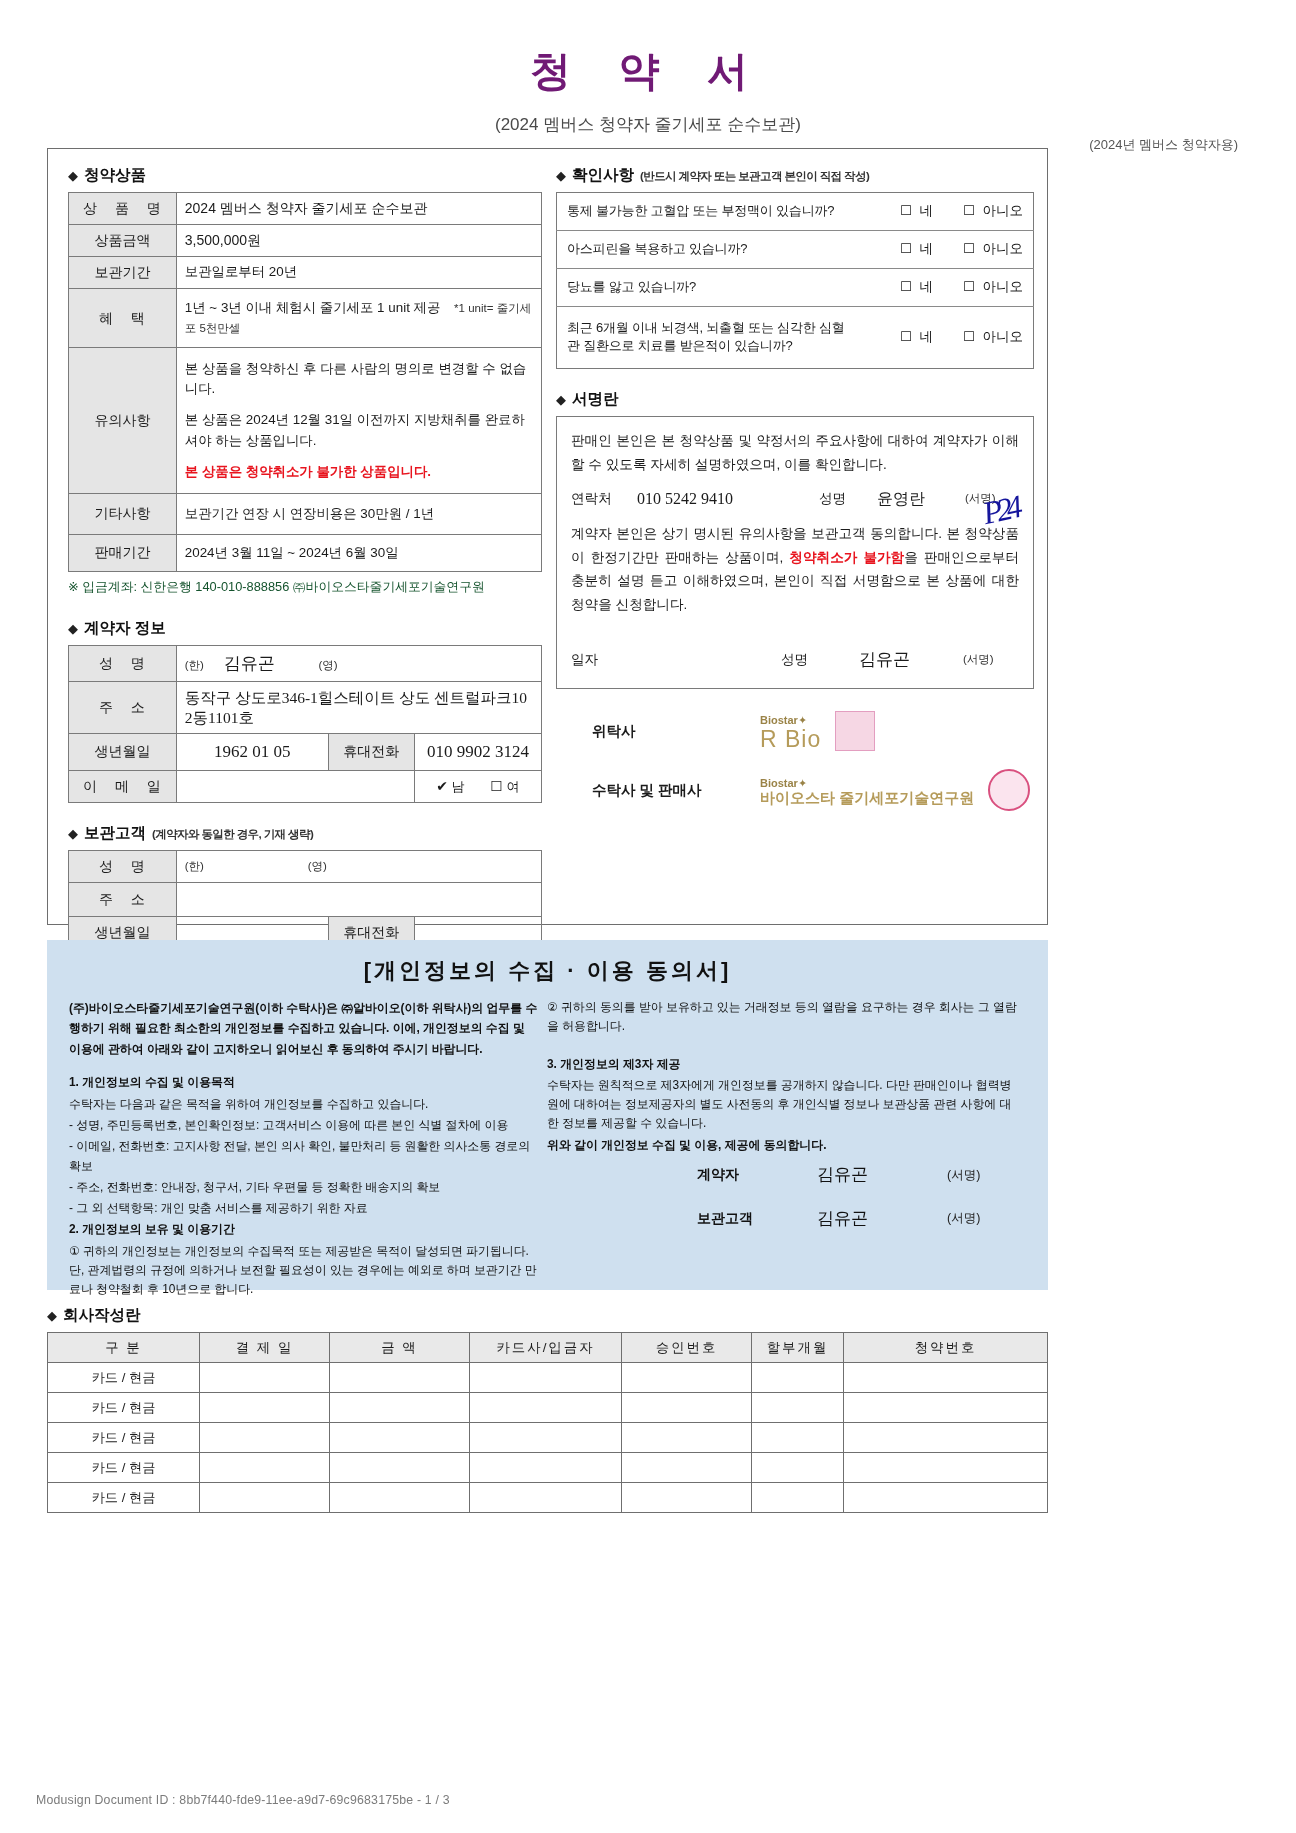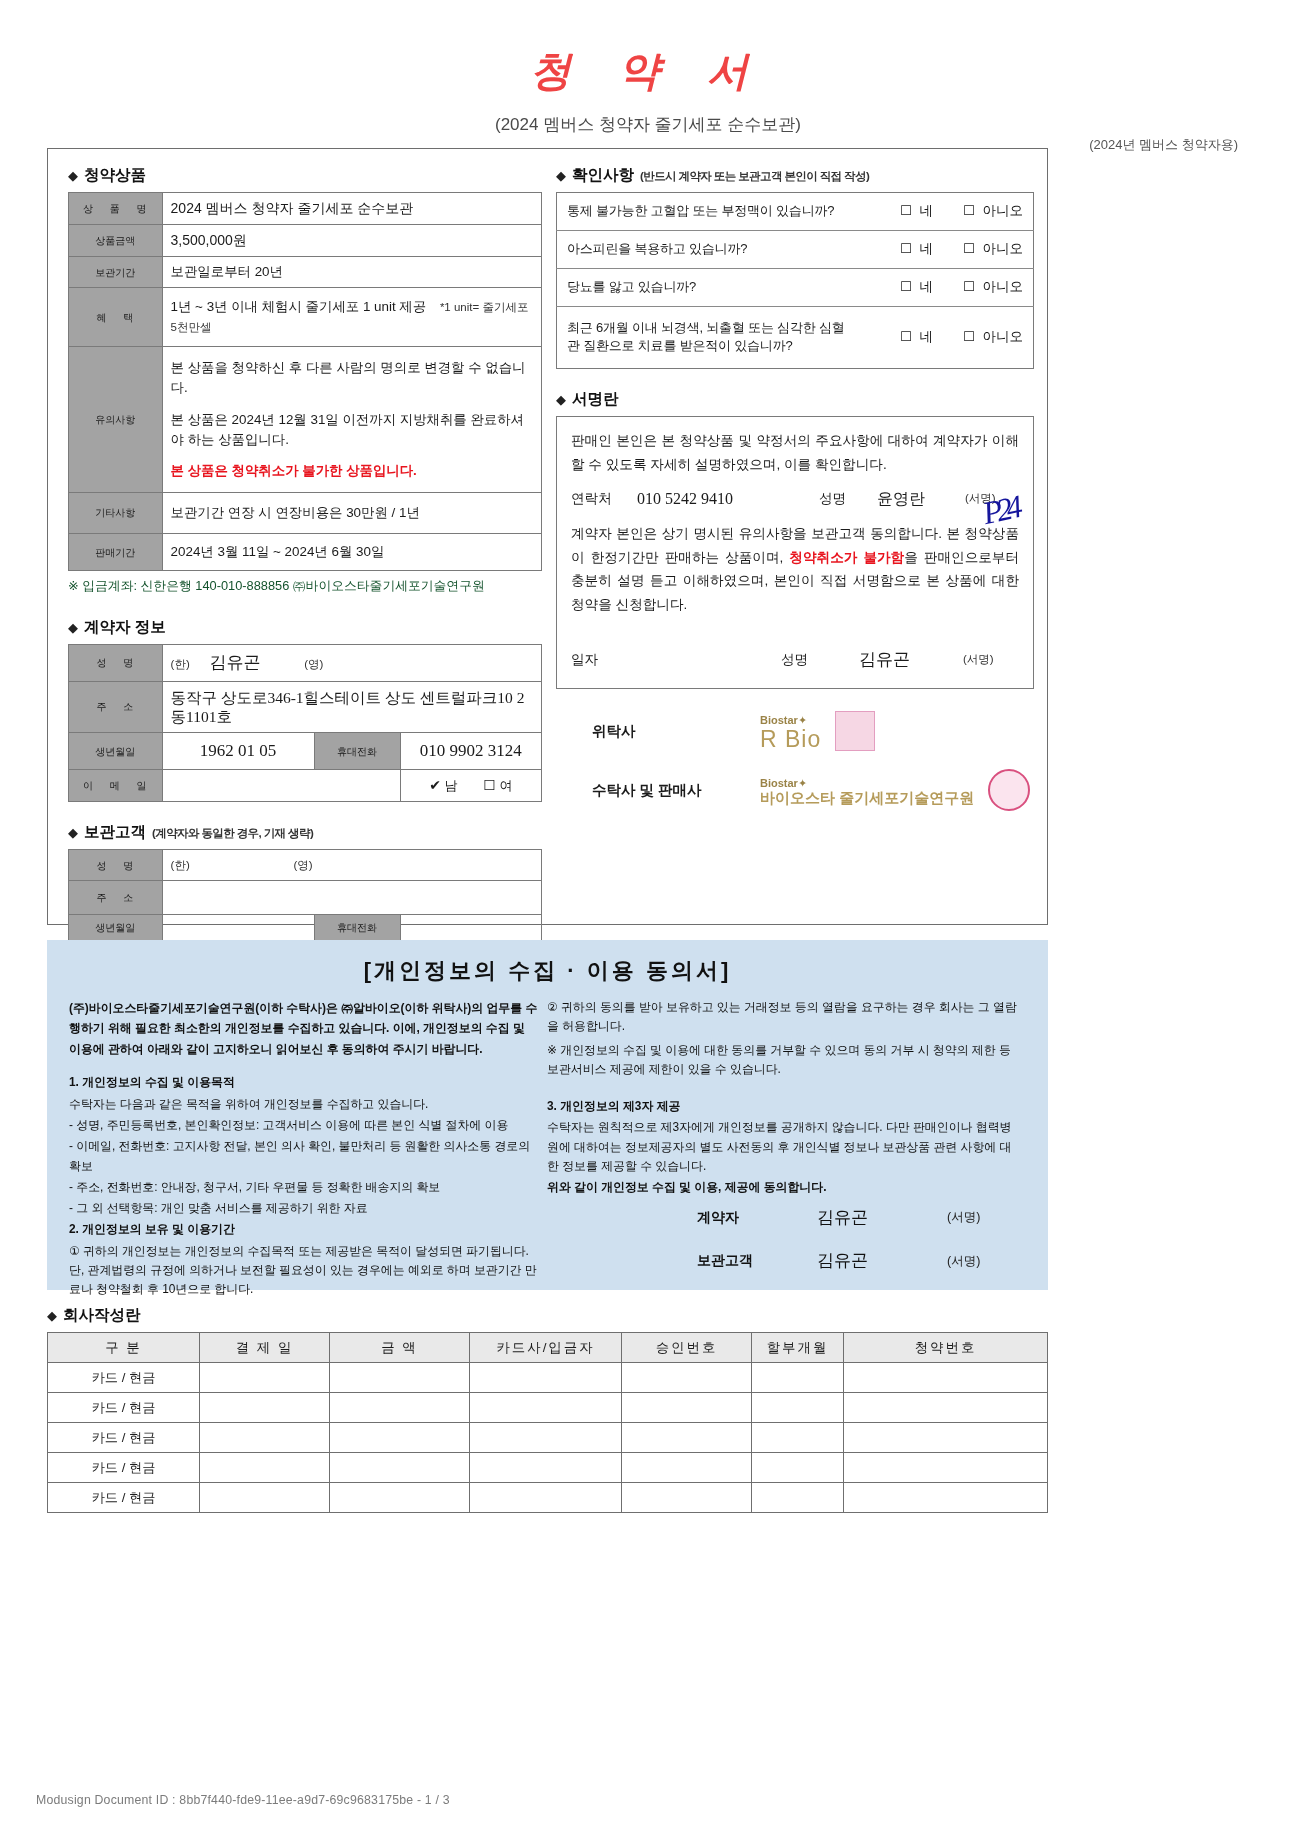--- a/index.html
+++ b/index.html
@@ -16,22 +16,21 @@
   }
   .page { position: relative; width: 1296px; height: 1833px; padding: 0; }
 
   
   .doc-title {
     text-align: center;
     font-size: 41px;
     font-weight: bold;
     letter-spacing: 18px;
     padding-top: 44px;
-    color: #ef4444;
-    font-style: italic;
+    color: #701a75;
   }
   .doc-subtitle {
     text-align: center;
     font-size: 17px;
     color: #4a4a4a;
     margin-top: 14px;
   }
   .doc-cornernote {
     position: absolute;
     right: 58px; top: 136px;
@@ -63,24 +62,24 @@
     width: 100%;
     font-size: 13.4px;
   }
   table.grid td {
     border: 1px solid #7a7a7a;
     padding: 5px 8px;
     vertical-align: middle;
     line-height: 1.5;
   }
   td.lbl {
-    background: #a3a3a3;
+    background: #e5e5e5;
     text-align: center;
     width: 92px;
-    font-size: 10px;
+    font-size: 14px;
     white-space: nowrap;
   }
   td.lbl.sp { letter-spacing: 7px; padding-left:14px;}
   .val-strong { font-size: 14px; }
   .red-bold { color: #e8141e; font-weight: bold; }
   .tiny { font-size: 11.5px; color:#333; }
 
   .notice-cell p { margin: 0 0 11px 0; }
   .notice-cell p:last-child { margin-bottom: 0; }
 
@@ -435,21 +434,20 @@
         <p>수탁자는 다음과 같은 목적을 위하여 개인정보를 수집하고 있습니다.</p>
         <p>- 성명, 주민등록번호, 본인확인정보: 고객서비스 이용에 따른 본인 식별 절차에 이용</p>
         <p>- 이메일, 전화번호: 고지사항 전달, 본인 의사 확인, 불만처리 등 원활한 의사소통 경로의 확보</p>
         <p>- 주소, 전화번호: 안내장, 청구서, 기타 우편물 등 정확한 배송지의 확보</p>
         <p>- 그 외 선택항목: 개인 맞춤 서비스를 제공하기 위한 자료</p>
         <p class="pv-h">2. 개인정보의 보유 및 이용기간</p>
         <p>① 귀하의 개인정보는 개인정보의 수집목적 또는 제공받은 목적이 달성되면 파기됩니다. 단, 관계법령의 규정에 의하거나 보전할 필요성이 있는 경우에는 예외로 하며 보관기간 만료나 청약철회 후 10년으로 합니다.</p>
       </div>
       <div class="pv-col">
         <p>② 귀하의 동의를 받아 보유하고 있는 거래정보 등의 열람을 요구하는 경우 회사는 그 열람을 허용합니다.</p>
-        <p style="margin-top:4px;">※ 개인정보의 수집 및 이용에 대한 동의를 거부할 수 있으며 동의 거부 시 청약의 제한 등 보관서비스 제공에 제한이 있을 수 있습니다.</p>
         <p class="pv-h" style="margin-top:18px;">3. 개인정보의 제3자 제공</p>
         <p>수탁자는 원칙적으로 제3자에게 개인정보를 공개하지 않습니다. 다만 판매인이나 협력병원에 대하여는 정보제공자의 별도 사전동의 후 개인식별 정보나 보관상품 관련 사항에 대한 정보를 제공할 수 있습니다.</p>
         <p class="pv-strong">위와 같이 개인정보 수집 및 이용, 제공에 동의합니다.</p>
         <div class="pv-sign-row">
           <span class="k">계약자</span>
           <span class="v">김유곤</span>
           <span class="s">(서명)</span>
         </div>
         <div class="pv-sign-row">
           <span class="k">보관고객</span>

